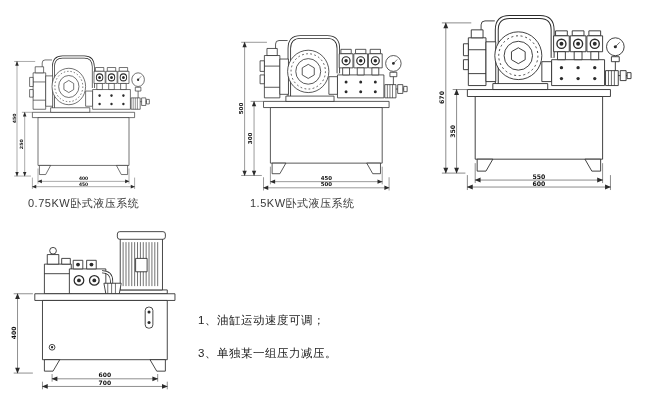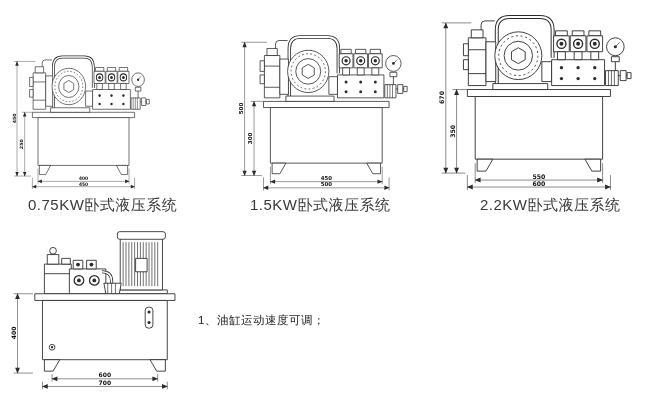--- a/index.html
+++ b/index.html
@@ -1,21 +1,21 @@
 <!DOCTYPE html>
 <html><head>
 <meta charset="utf-8">
 <style>
   html,body{margin:0;padding:0;background:#fff;}
   #canvas{
     position:relative;width:650px;height:419px;background:#fff;overflow:hidden;
     font-family:"Liberation Sans","DejaVu Sans",sans-serif;color:#333;
   }
   .drawing{position:absolute;}
-  .caption{position:absolute;font-size:15px;color:#3a3a3a;letter-spacing:.5px;white-space:nowrap;text-align:center;}
+  .caption{position:absolute;font-size:11px;color:#3a3a3a;letter-spacing:.5px;white-space:nowrap;text-align:center;}
   .notes{position:absolute;left:198px;top:295px;width:250px;font-size:11.5px;color:#222;}
   .notes .heading{margin:0 0 8px 0;letter-spacing:.5px;}
   .notes .item{margin:18px 0 7px 0;letter-spacing:.5px;}
   svg{display:block;}
   .ink{stroke:#2b2b2b;fill:none;stroke-width:.9;stroke-linejoin:round;stroke-linecap:butt;}
   .dim{stroke:#2b2b2b;stroke-width:.55;fill:none;}
   .dimtxt{font-family:"DejaVu Sans",sans-serif;font-size:6.3px;font-weight:bold;fill:#111;}
   .wfill{fill:#fff;}
   .dfill{fill:#2b2b2b;stroke:none;}
   .tube-o{stroke:#2b2b2b;stroke-width:4;fill:none;}
@@ -210,26 +210,26 @@
   </svg>
   <div class="caption" style="left:250px;top:196px">1.5KW卧式液压系统</div>
 
   <svg class="drawing" style="left:436px;top:0px" width="196" height="194" viewBox="0 0 200 195" preserveAspectRatio="none">
     <use href="#hmachine"></use>
     <text class="dimtxt" x="8" y="98" text-anchor="middle" transform="rotate(-90 8 98)">670</text>
     <text class="dimtxt" x="19" y="132" text-anchor="middle" transform="rotate(-90 19 132)">350</text>
     <text class="dimtxt" x="105" y="179.5" text-anchor="middle">550</text>
     <text class="dimtxt" x="105" y="186.5" text-anchor="middle">600</text>
   </svg>
-  <div class="caption" style="left:480px;top:196px">2.2KW卧式液压系统</div>
 
   <svg class="drawing" style="left:6px;top:224px" width="192" height="172" viewBox="0 0 200 180" preserveAspectRatio="none">
     <use href="#vmachine"></use>
     <text class="dimtxt" x="10" y="114" text-anchor="middle" transform="rotate(-90 10 114)">400</text>
     <text class="dimtxt" x="103" y="160.5" text-anchor="middle">600</text>
     <text class="dimtxt" x="103" y="168.5" text-anchor="middle">700</text>
   </svg>
 
   <div class="notes">
     <p class="item">1、油缸运动速度可调；</p>
+    <p class="item">3、单独某一组压力减压。</p>
   </div>
 
 </div>
 
 </body></html>

